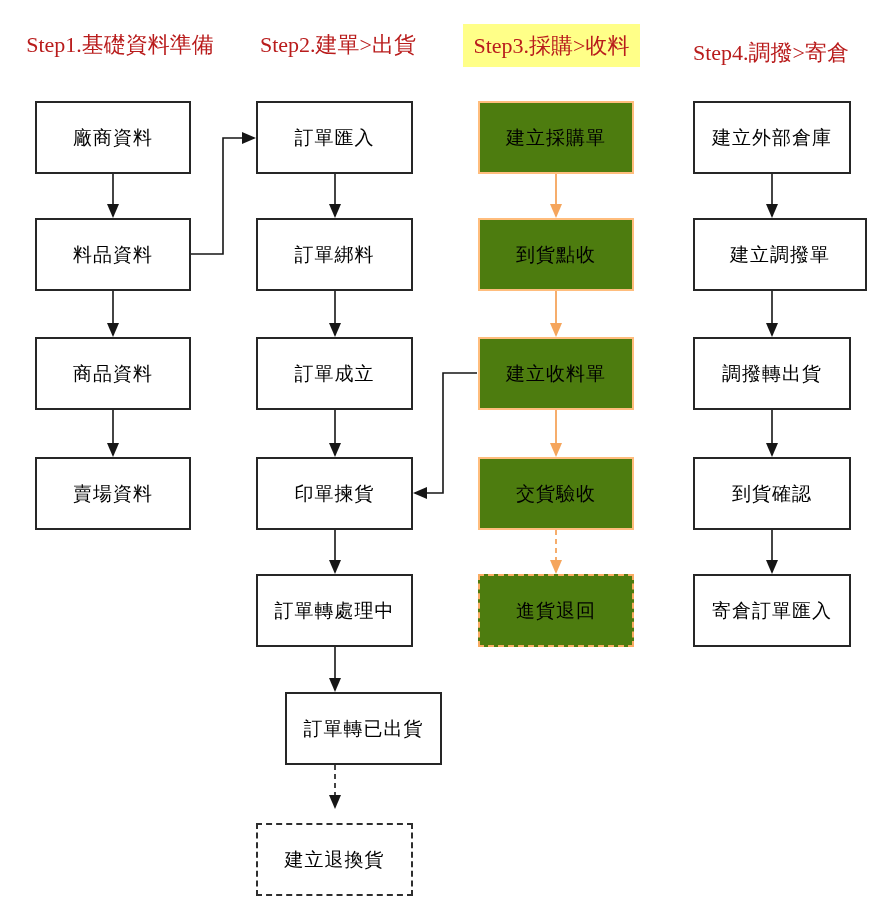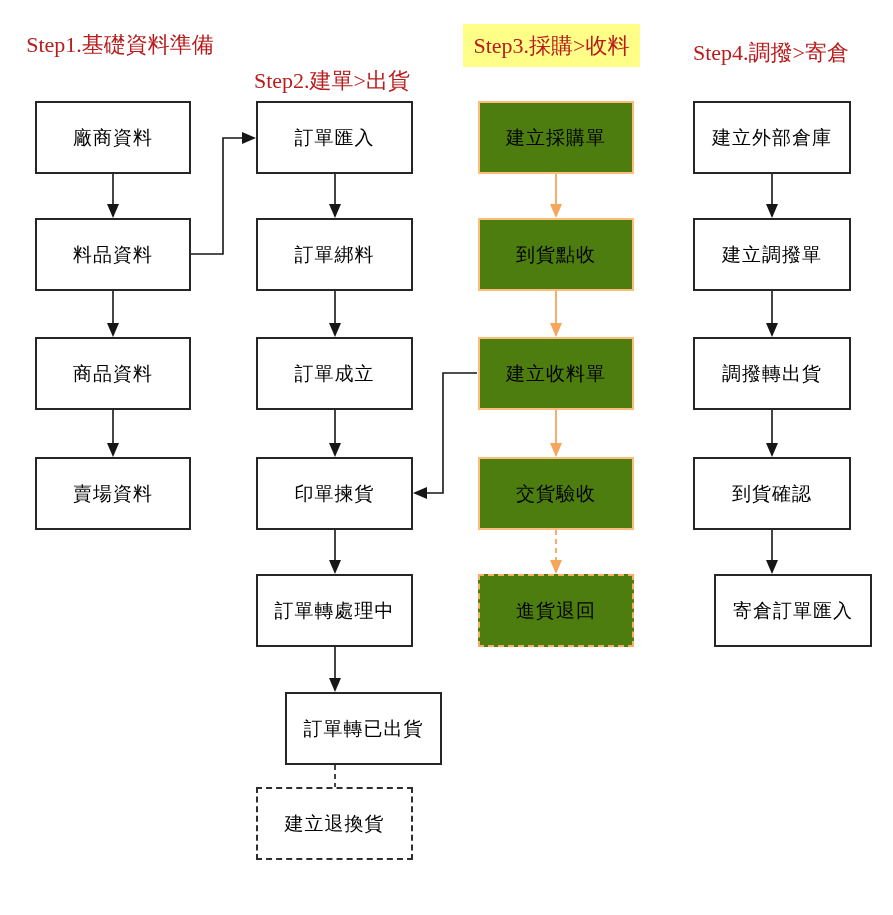--- a/index.html
+++ b/index.html
@@ -63,42 +63,42 @@
     <path class="cline" d="M772,174 V216" marker-end="url(#mb)"></path>
     <path class="cline" d="M772,291 V335" marker-end="url(#mb)"></path>
     <path class="cline" d="M772,410 V455" marker-end="url(#mb)"></path>
     <path class="cline" d="M772,530 V572" marker-end="url(#mb)"></path>
 
     <path class="cline" d="M191,254 H223 V138 H254" marker-end="url(#mb)"></path>
     <path class="cline" d="M477,373 H443 V493 H415" marker-end="url(#mb)"></path>
   </svg>
 
   <div class="hdr" style="left:20px;width:200px;">Step1.基礎資料準備</div>
-  <div class="hdr" style="left:232px;width:200px;margin-top:36px;">Step2.建單&gt;出貨</div>
+  <div class="hdr" style="left:238px;width:200px;">Step2.建單&gt;出貨</div>
   <div class="hdr hl" style="left:463px;width:177px;">Step3.採購&gt;收料</div>
   <div class="hdr" style="left:671px;width:200px;margin-top:8px;">Step4.調撥&gt;寄倉</div>
 
   <div class="node" style="left:35px;top:101px;">廠商資料</div>
   <div class="node" style="left:35px;top:218px;">料品資料</div>
   <div class="node" style="left:35px;top:337px;">商品資料</div>
   <div class="node" style="left:35px;top:457px;">賣場資料</div>
 
   <div class="node" style="left:256px;top:101px;width:157px;">訂單匯入</div>
   <div class="node" style="left:256px;top:218px;width:157px;">訂單綁料</div>
   <div class="node" style="left:256px;top:337px;width:157px;">訂單成立</div>
   <div class="node" style="left:256px;top:457px;width:157px;">印單揀貨</div>
   <div class="node" style="left:256px;top:574px;width:157px;">訂單轉處理中</div>
   <div class="node" style="left:256px;top:692px;width:157px;margin-left:29px;">訂單轉已出貨</div>
-  <div class="node dashed" style="left:256px;top:787px;width:157px;text-align:right;">建立退換貨</div>
+  <div class="node dashed" style="left:256px;top:823px;width:157px;text-align:right;">建立退換貨</div>
 
   <div class="node yellow" style="left:478px;top:101px;">建立採購單</div>
   <div class="node yellow" style="left:478px;top:218px;">到貨點收</div>
   <div class="node yellow" style="left:478px;top:337px;">建立收料單</div>
   <div class="node yellow" style="left:478px;top:457px;">交貨驗收</div>
   <div class="node yellow dashed" style="left:478px;top:574px;">進貨退回</div>
 
   <div class="node" style="left:693px;top:101px;width:158px;">建立外部倉庫</div>
-  <div class="node" style="left:693px;top:218px;width:158px;">建立調撥單</div>
+  <div class="node" style="left:693px;top:218px;width:174px;">建立調撥單</div>
   <div class="node" style="left:693px;top:337px;width:158px;">調撥轉出貨</div>
   <div class="node" style="left:693px;top:457px;width:158px;">到貨確認</div>
-  <div class="node" style="left:693px;top:574px;width:158px;margin-left:21px;">寄倉訂單匯入</div>
+  <div class="node" style="left:693px;top:574px;width:158px;">寄倉訂單匯入</div>
 
 </div>
 
 </body></html>

